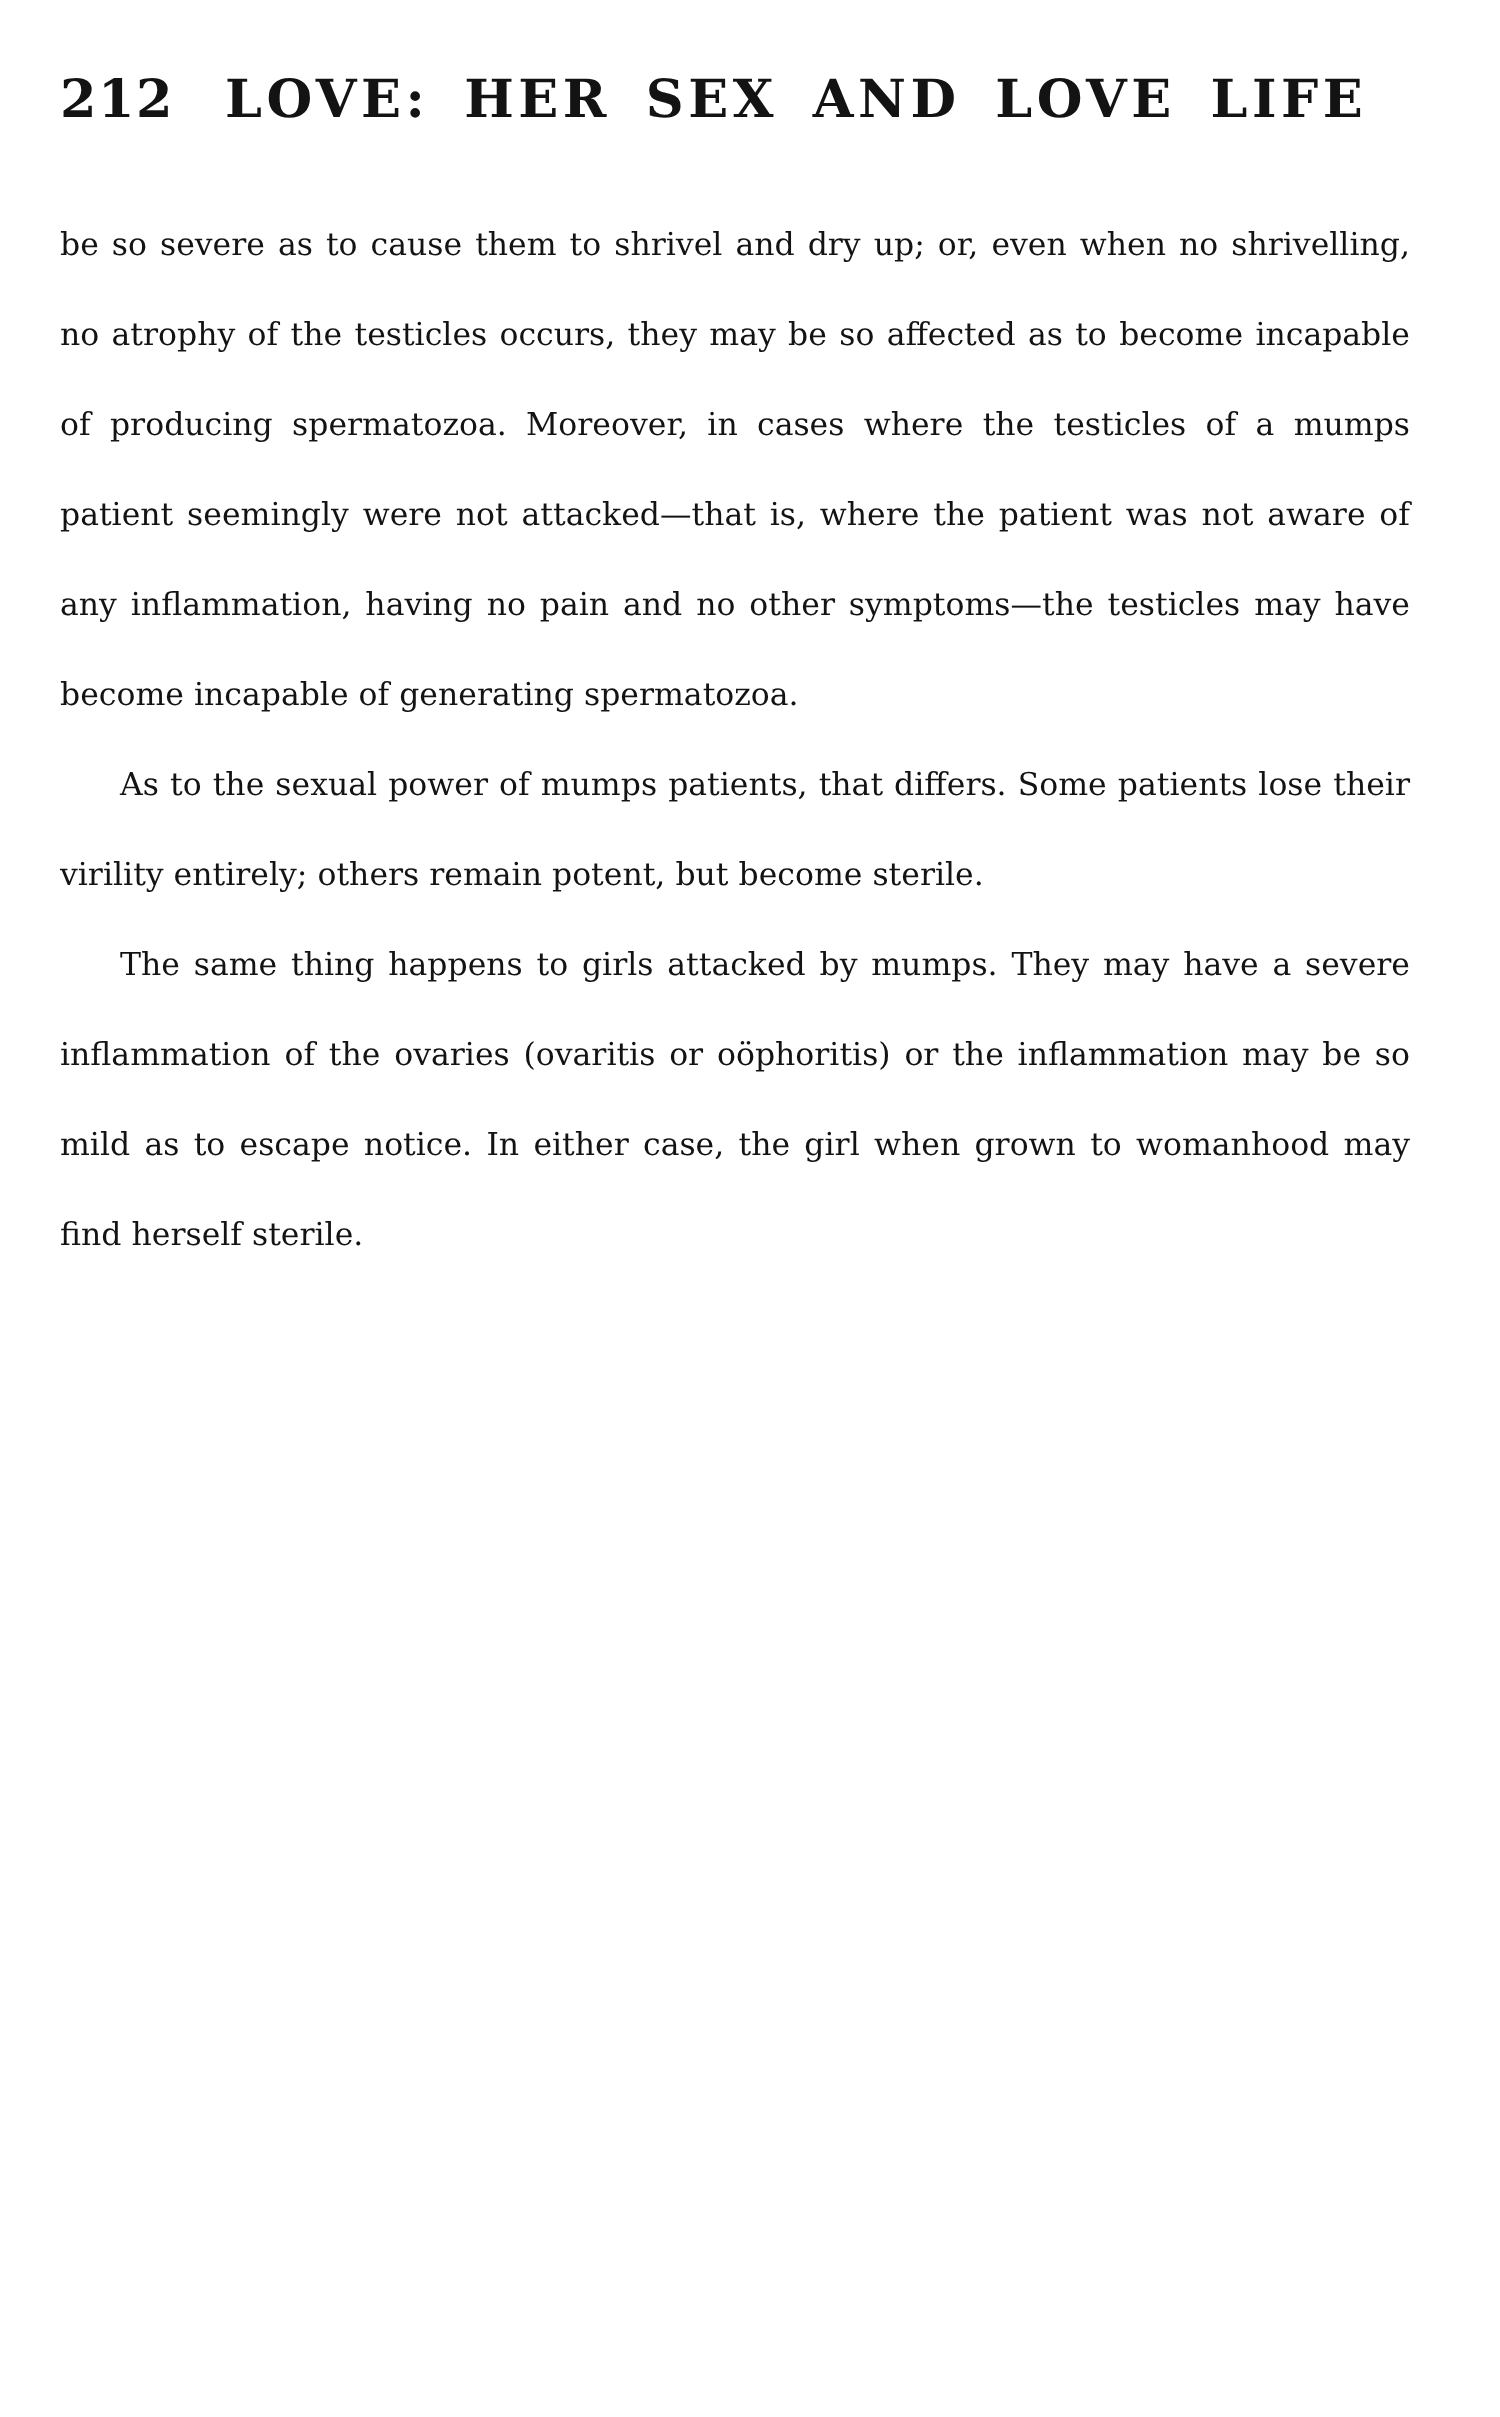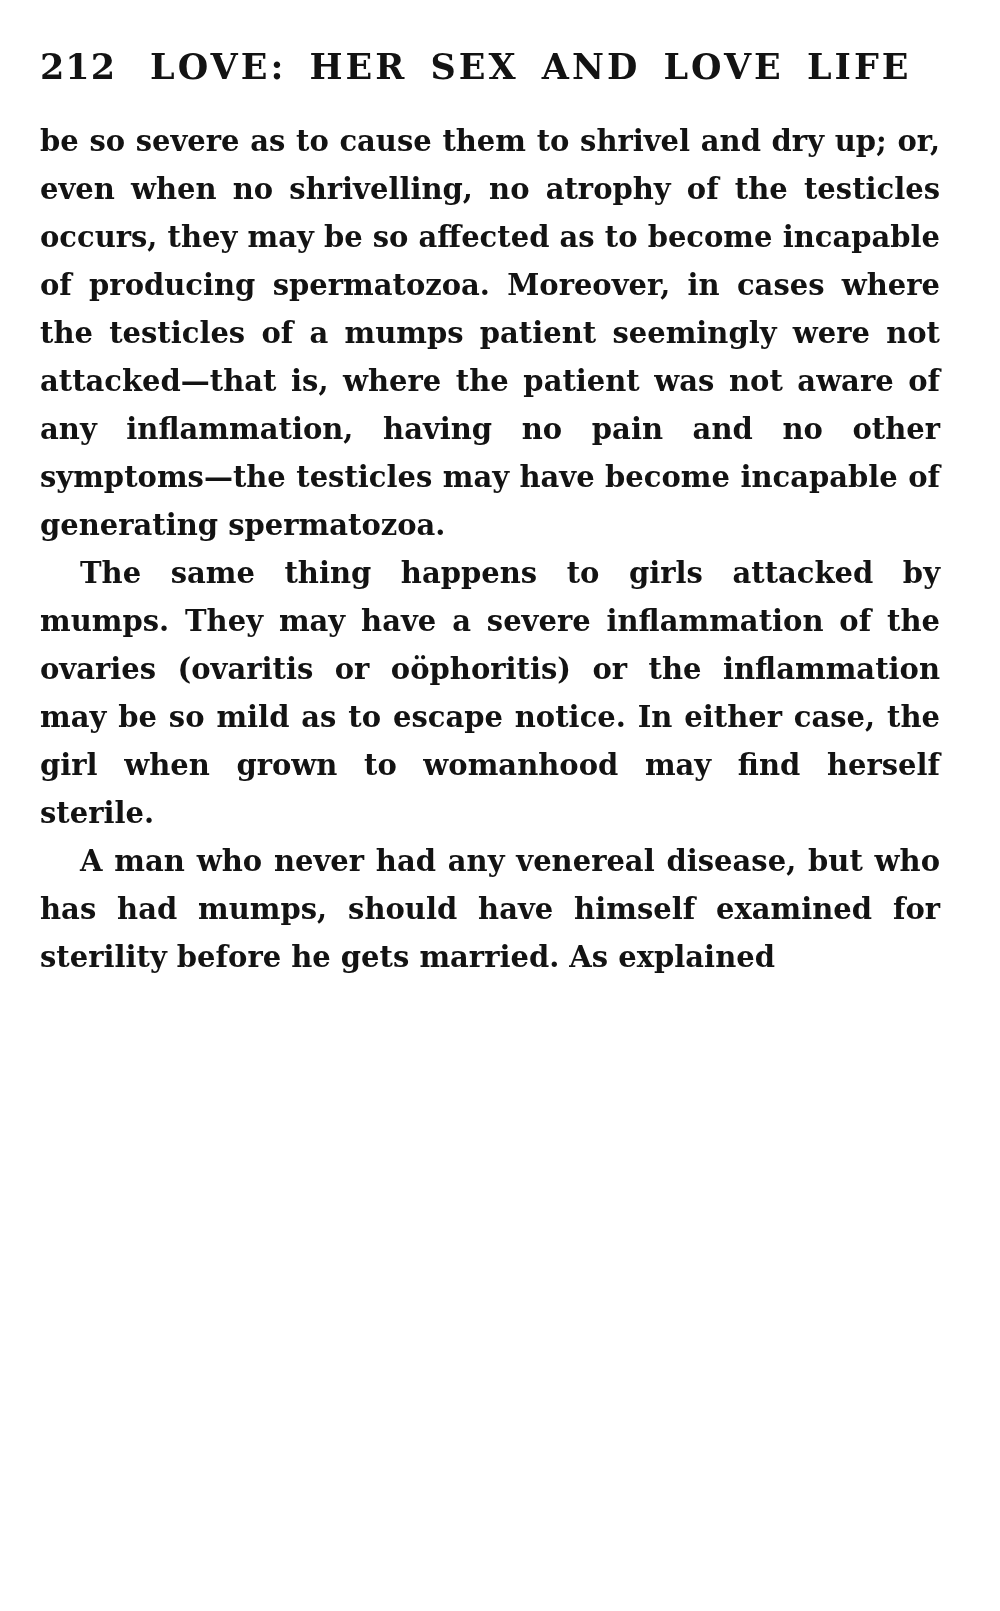--- a/index.html
+++ b/index.html
@@ -20,36 +20,35 @@
     min-height: 1611px;
     padding: 46px 60px 40px 40px;
     background: #ffffff;
   }
   .page-header {
     display: flex;
     align-items: baseline;
     gap: 34px;
     font-weight: bold;
     font-size: 35px;
-    margin: 0 0 30px 0;
+    margin: 0 0 46px 0;
     white-space: nowrap;
   }
   .page-number {
     letter-spacing: 1px;
   }
   .header-title {
     letter-spacing: 3px;
     word-spacing: 8px;
   }
   .page-body {
-    font-size: 29px;
-    line-height: 48px;
+    font-size: 21px;
+    line-height: 60px;
     text-align: justify;
     text-justify: inter-word;
-    font-weight: bold;
   }
   .para {
     margin: 0;
   }
   .para.indent {
     text-indent: 40px;
   }
   .para em {
     font-style: italic;
   }
@@ -63,20 +62,20 @@
     <span class="page-number">212</span>
     <span class="header-title">LOVE: HER SEX AND LOVE LIFE</span>
   </header>
 
   <main class="page-body">
 
     <p class="para">be so severe as to cause them to shrivel and dry up; or, even when no shrivelling, no atrophy of the testicles occurs, they may be so affected as to become incapable of producing spermatozoa.  Moreover, in cases where the testicles of a mumps patient seemingly were not attacked—that is, where the patient was not aware of any inflammation, having no pain and no other symptoms—the testicles may have become incapable of generating spermatozoa.</p>
 
 
 
+    <p class="para indent">As to the sexual power of mumps patients, that differs.  Some patients lose their virility entirely; others remain potent, but become sterile.</p>
 
     <p class="para indent">The same thing happens to girls attacked by mumps.  They may have a severe inflammation of the ovaries (ovaritis or oöphoritis) or the inflammation may be so mild as to escape notice.  In either case, the girl when grown to womanhood may find herself sterile.</p>
 
-    <p class="para indent">A man who never had any venereal disease, but who has had mumps, should have himself examined for sterility before he gets married.  As explained</p>
 
   </main>
 
 </div>
 
 </body></html>

